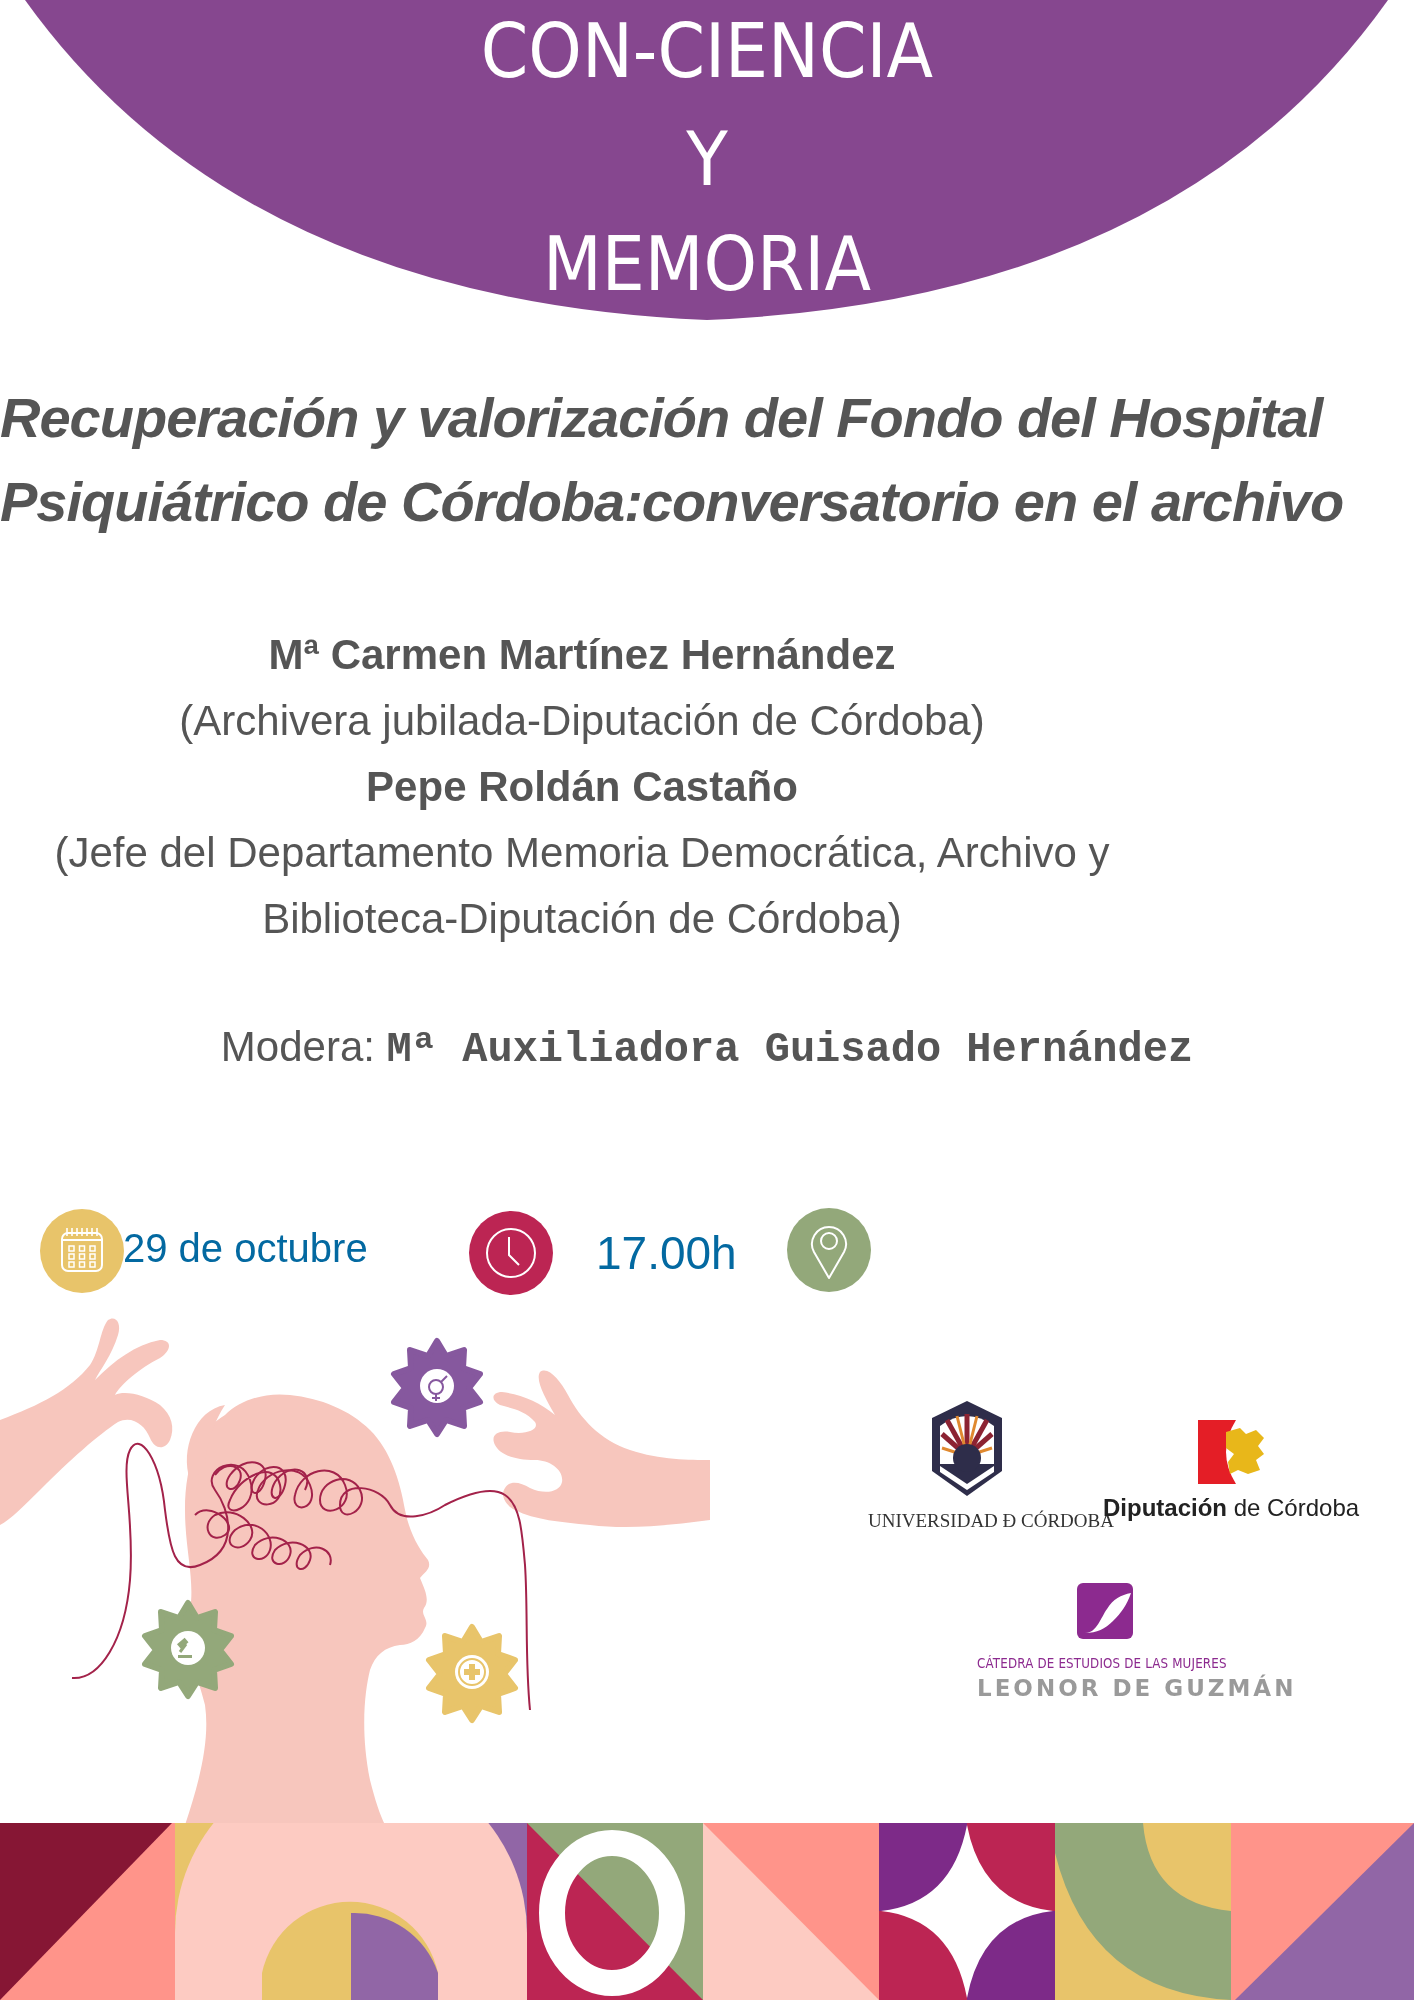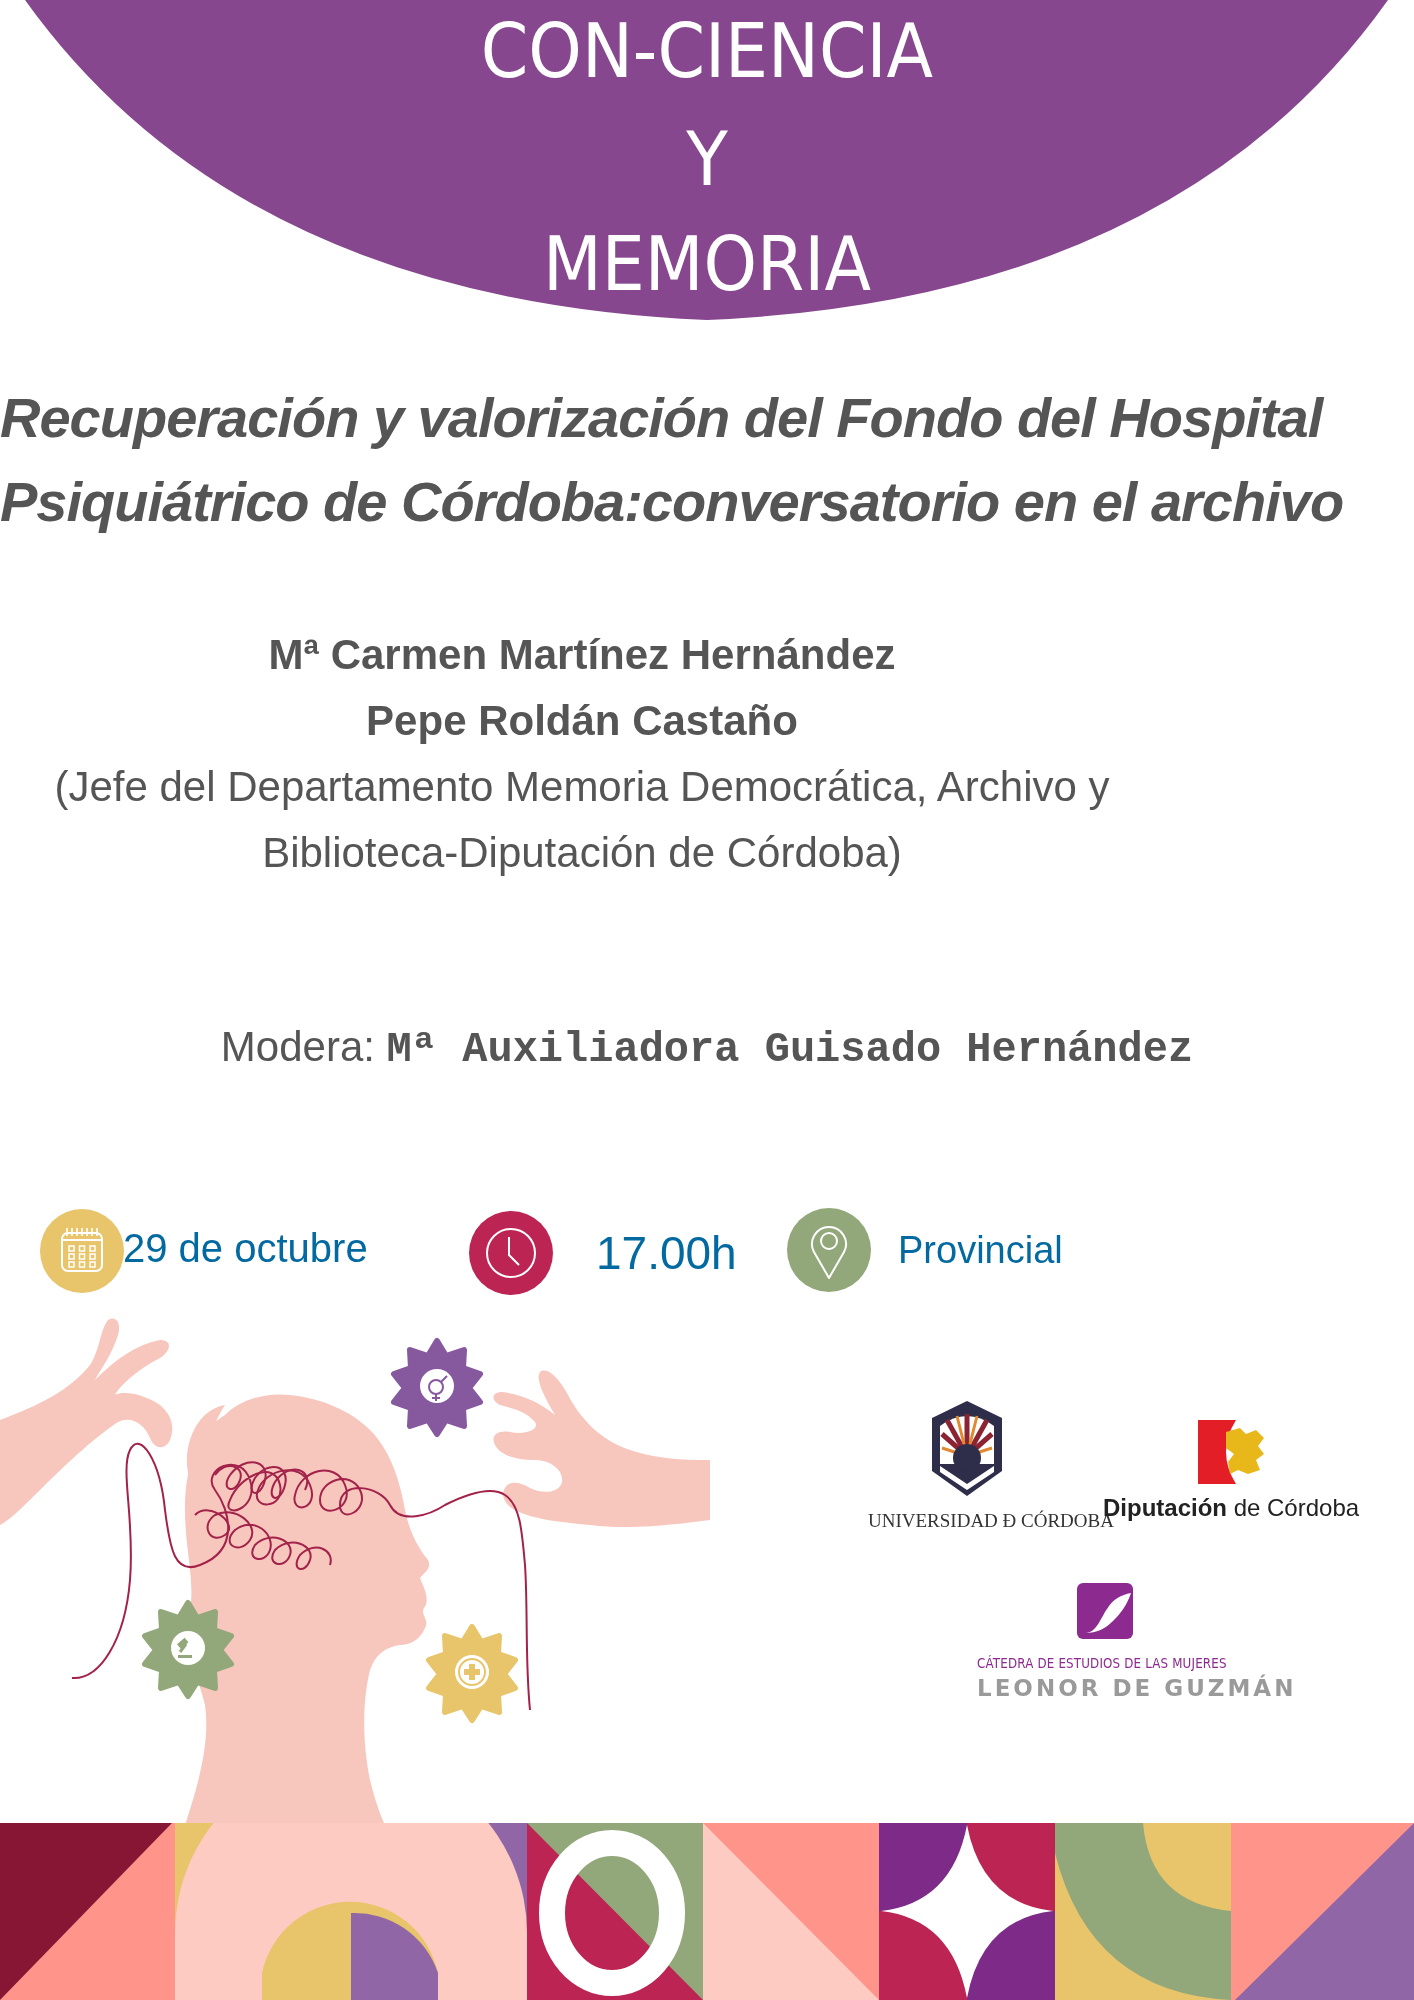--- a/index.html
+++ b/index.html
@@ -58,20 +58,21 @@
 <div class="title-line title-2">Y</div>
 <div class="title-line title-3">MEMORIA</div>
 
 <div class="subtitle">
   <span>Recuperación y valorización del Fondo del Hospital</span>
   <span>Psiquiátrico de Córdoba:conversatorio en el archivo</span>
 </div>
 
 <div class="speakers">
   <div class="name">Mª Carmen Martínez Hernández</div>
+  <div>(Archivera jubilada-Diputación de Córdoba)</div>
   <div class="name">Pepe Roldán Castaño</div>
   <div>(Jefe del Departamento Memoria Democrática, Archivo y</div>
   <div>Biblioteca-Diputación de Córdoba)</div>
 </div>
 
 <div class="moderator">
   <div><span>Modera: </span><b>Mª Auxiliadora Guisado Hernández</b></div>
 </div>
 
 <div class="info-icon" style="left:40px; top:1209px;">
@@ -113,21 +114,20 @@
 <div class="info-text" style="left:596px; top:1226px; font-size:46px;">17.00h</div>
 
 <div class="info-icon" style="left:787px; top:1208px;">
   <svg viewBox="0 0 84 84">
     <circle cx="42" cy="42" r="42" fill="#93a87a"></circle>
     <path d="M42 70 L27 44 A17 17 0 1 1 57 44 Z" fill="none" stroke="#fff" stroke-width="2" stroke-linejoin="round"></path>
     <circle cx="42" cy="33" r="8" fill="none" stroke="#fff" stroke-width="2"></circle>
   </svg>
 </div>
 <div class="info-text" style="left:898px; top:1223px; font-size:38px; line-height:54px;">
-  <div>Provincial</div>
 </div>
 
 <svg class="illustration" viewBox="0 0 720 515">
 
   <path d="M0 215 L0 110 C40 95 70 80 90 55 C100 40 100 20 108 10 C115 5 122 12 118 25 C112 45 100 60 95 70 C115 50 135 35 160 30 C172 30 172 40 160 48 C140 58 120 75 115 85 C125 80 145 85 160 95 C172 105 175 118 170 130 C165 140 155 140 150 128 C145 115 132 105 118 112 C98 125 70 150 40 180 C25 195 10 210 0 215 Z" fill="#f7c6bd"></path>
 
   <path d="M185 515 C200 470 210 430 205 395 C195 355 180 330 190 300 C195 270 185 240 185 200 C185 150 200 120 225 105 C240 90 265 82 290 85 C320 88 350 100 370 120 C390 140 400 170 405 200 C410 225 420 240 428 250 C432 258 425 262 420 268 C425 280 430 290 424 298 C420 305 430 310 425 318 C420 330 410 335 400 335 C385 337 375 345 370 360 C365 380 360 420 370 470 C375 490 380 505 385 515 Z" fill="#f7c6bd"></path>
 
   <path d="M190 170 C180 140 195 100 225 95 C215 110 205 135 205 160 Z" fill="#f7c6bd"></path>
 

